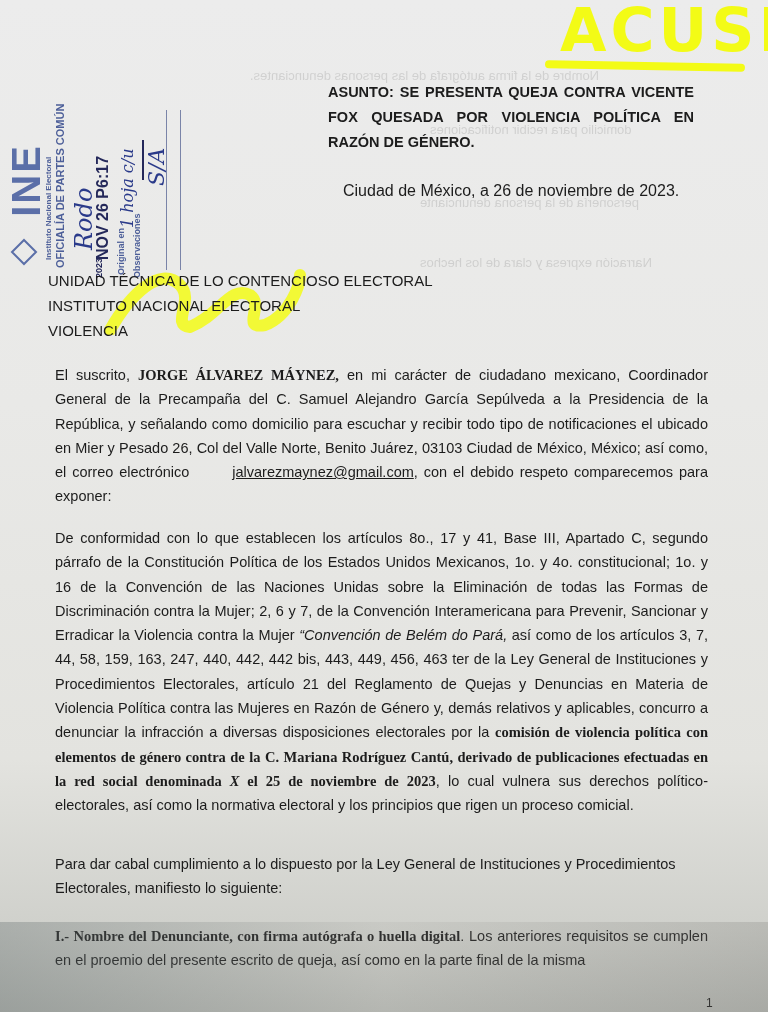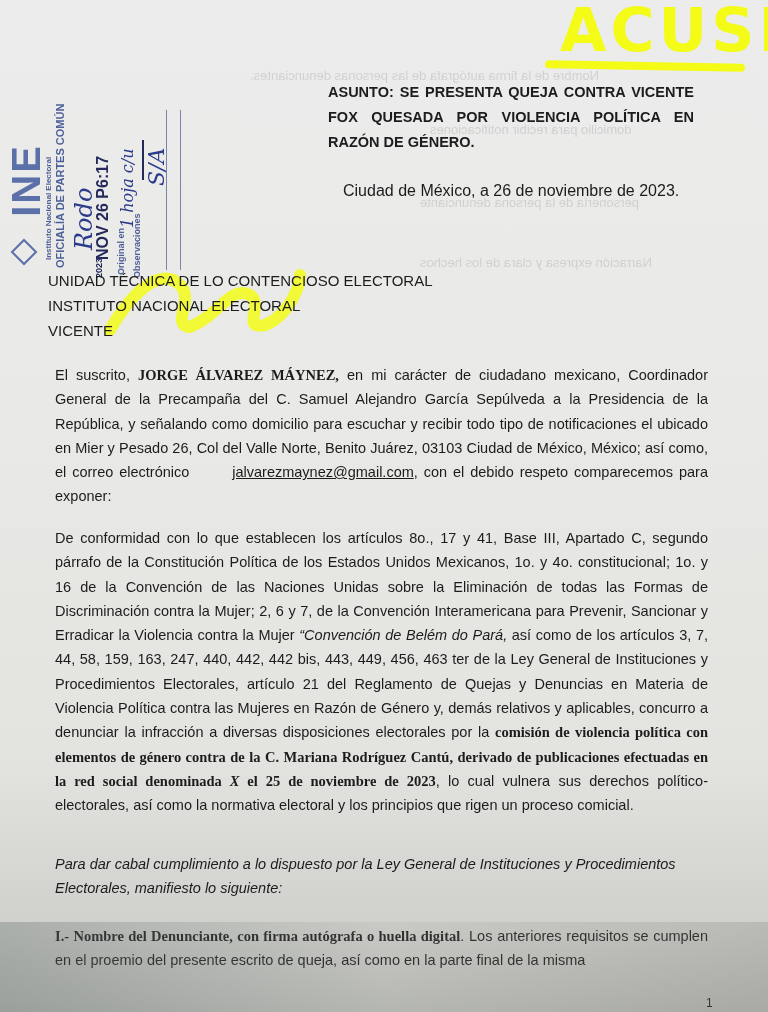--- a/index.html
+++ b/index.html
@@ -103,31 +103,31 @@
   <div class="stamp-rule" style="left:176px;top:0px;height:160px;"></div>
 </div>
 
 <svg class="highlight-scribble" viewBox="0 0 230 80">
   <path d="M10 75 C 30 40, 60 10, 80 30 C 95 45, 70 70, 90 72 C 120 60, 130 30, 150 40 C 165 50, 140 75, 165 70 C 190 60, 200 30, 200 20" fill="none" stroke="#f3fb16" stroke-width="12" stroke-linecap="round" stroke-opacity="0.85"></path>
 </svg>
 
 <div class="addressee">
   <div>UNIDAD TÉCNICA DE LO CONTENCIOSO ELECTORAL</div>
   <div>INSTITUTO NACIONAL ELECTORAL</div>
-  <div>VICENTE</div>
+  <div>VIOLENCIA</div>
 </div>
 
 <div class="para" style="top:363px;">
   <span>El suscrito, </span><b>JORGE ÁLVAREZ MÁYNEZ,</b><span> en mi carácter de ciudadano mexicano, Coordinador General de la Precampaña del C. Samuel Alejandro García Sepúlveda a la Presidencia de la República, y señalando como domicilio para escuchar y recibir todo tipo de notificaciones el ubicado en  Mier y Pesado 26, Col del Valle Norte, Benito Juárez, 03103 Ciudad de México, México; así como, el correo electrónico  </span><span class="email">jalvarezmaynez@gmail.com</span><span>, con el debido respeto comparecemos para exponer:</span>
 </div>
 
 <div class="para" style="top:526px;">
   <span>De conformidad con lo que establecen los artículos 8o., 17 y 41, Base III, Apartado C, segundo párrafo de la Constitución Política de los Estados Unidos Mexicanos, 1o. y 4o. constitucional; 1o. y 16 de la Convención de las Naciones Unidas sobre la Eliminación de todas las Formas de Discriminación contra la Mujer; 2, 6 y 7, de la Convención Interamericana para Prevenir, Sancionar y Erradicar la Violencia contra la Mujer </span><i>“Convención de Belém do Pará,</i><span> así como de los artículos 3, 7, 44, 58, 159, 163, 247, 440, 442, 442 bis, 443, 449, 456, 463 ter de la Ley General de Instituciones y Procedimientos Electorales, artículo 21 del  Reglamento de Quejas y Denuncias en Materia de Violencia Política contra las Mujeres en Razón de Género y, demás relativos y aplicables, concurro a denunciar la infracción a diversas disposiciones electorales por la </span><b>comisión de violencia política con elementos de género contra de la C. Mariana Rodríguez Cantú, derivado de publicaciones efectuadas en la red social denominada </b><b><i>X</i></b><b> el 25 de noviembre de 2023</b><span>, lo cual vulnera sus derechos político-electorales, así como la normativa electoral y los principios que rigen un proceso comicial.</span>
 </div>
 
-<div class="para" style="top:852px;text-align:left;font-style:italic;">Para dar cabal cumplimiento a lo dispuesto por la Ley General de Instituciones y Procedimientos Electorales, manifiesto lo siguiente:</div>
+<div class="para" style="top:852px;text-align:left;">Para dar cabal cumplimiento a lo dispuesto por la Ley General de Instituciones y Procedimientos Electorales, manifiesto lo siguiente:</div>
 
 <div class="para" style="top:924px;">
   <b>I.- Nombre del Denunciante, con firma autógrafa o huella digital</b><span>. Los anteriores requisitos se cumplen en el proemio del presente escrito de queja, así como en la parte final de la misma</span>
 </div>
 
 <div class="page-num">1</div>
 <div class="shade-bottom"></div>
 
 </body></html>

